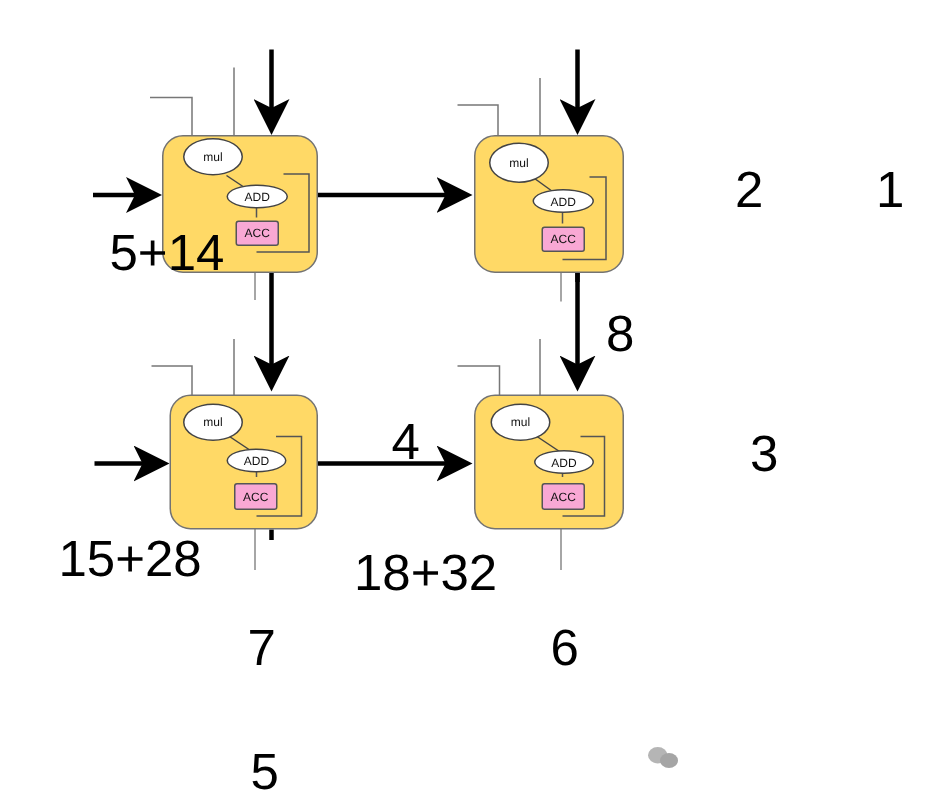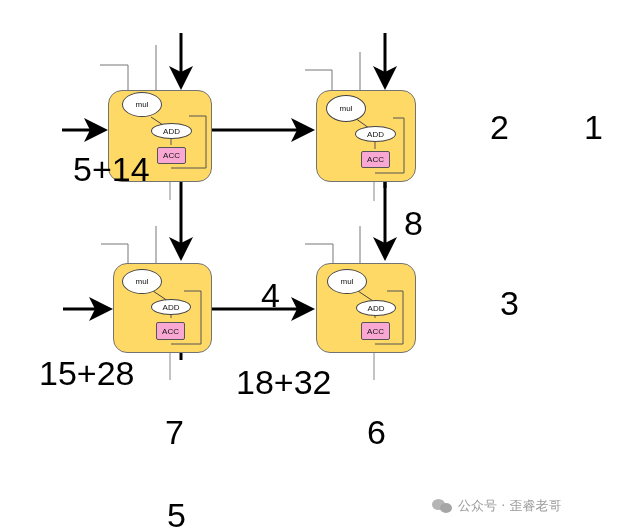--- a/index.html
+++ b/index.html
@@ -133,15 +133,14 @@
 
   <div class="big" style="left:165px;top:415px;">7</div>
   <div class="big" style="left:367px;top:415px;">6</div>
   <div class="big" style="left:167px;top:498px;">5</div>
 
   <div class="watermark">
     <span class="wechat-icon">
       <span style="left:0;top:1px;width:13px;height:11px;"></span>
       <span style="left:8px;top:5px;width:12px;height:10px;background:#a5a5a5;"></span>
     </span>
-    <span>公众号 · 歪睿老哥</span>
   </div>
 </div>
 
 </body></html>

